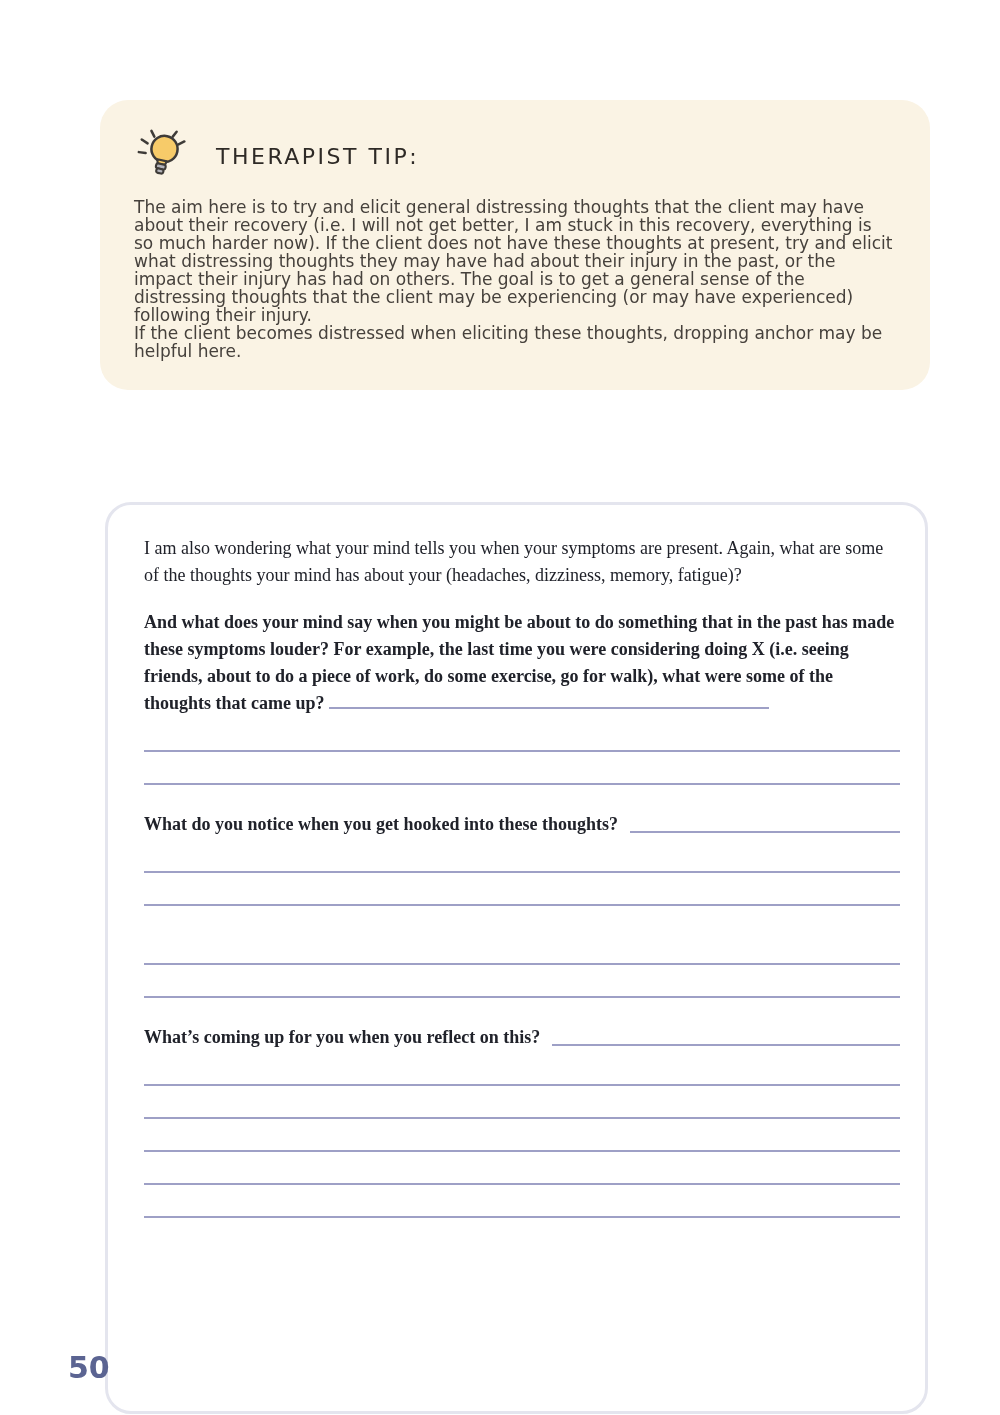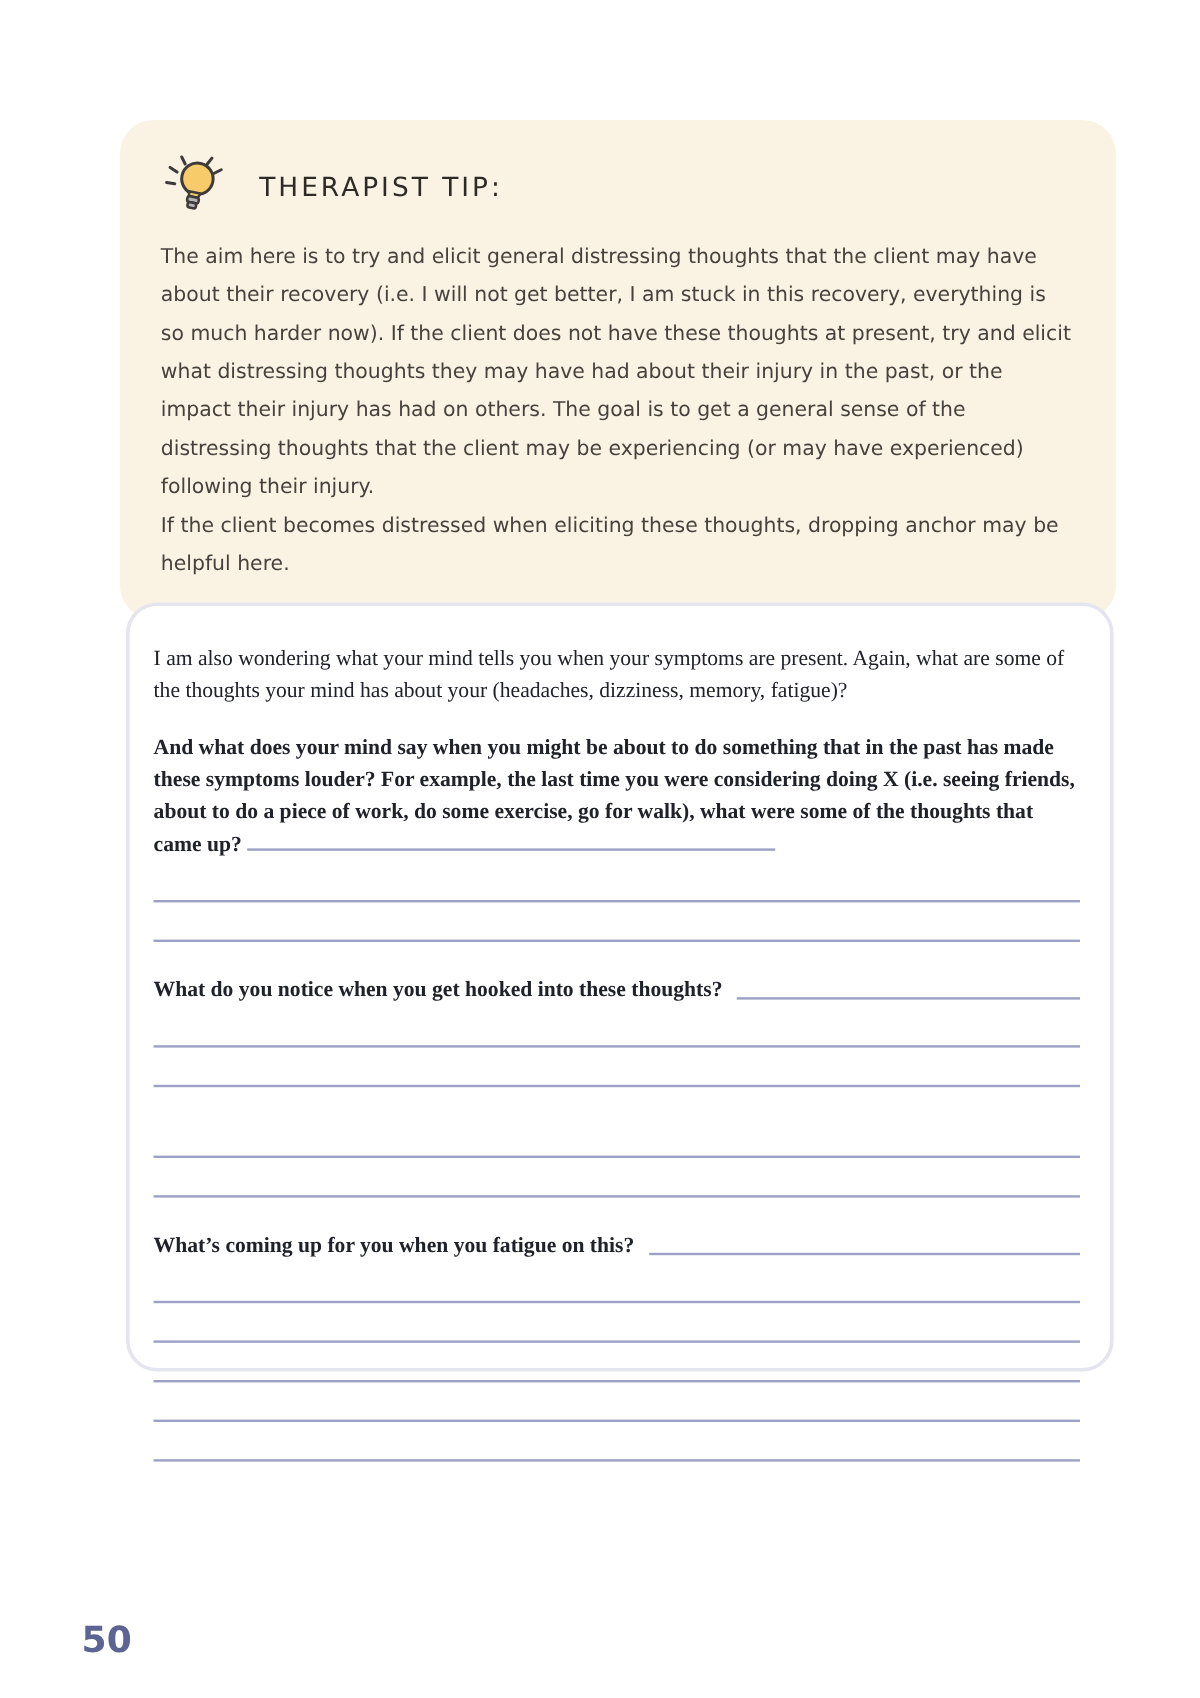--- a/index.html
+++ b/index.html
@@ -31,31 +31,31 @@
   .tip-head{
     display:flex;align-items:center;gap:20px;
     margin-bottom:10px;
   }
   .bulb{width:62px;height:64px;flex:0 0 auto;}
   .tip-title{
     font-size:22px;font-weight:400;
     letter-spacing:2.5px;color:var(--head-ink);
   }
   .tip-para{
-    font-size:17px;line-height:32px;color:var(--sans-ink);
+    font-size:17px;line-height:18px;color:var(--sans-ink);
     max-width:762px;
   }
 
   
   .ws-box{
-    position:absolute;left:105px;top:502px;width:823px;height:641px;
+    position:absolute;left:105px;top:502px;width:823px;height:912px;
     background:#ffffff;
     border:3px solid var(--box-border);
     border-radius:26px;
-    padding:30px 25px 0 20px;
+    padding:30px 25px 0 36px;
     font-family:"Liberation Serif",serif;
     color:var(--serif-ink);
     font-size:18px;line-height:27px;
   }
   .ws-para{margin-bottom:20px;}
   .q-block{margin-top:26px;font-weight:bold;}
   .q-block.first{margin-top:0;}
   .fill-inline{
     display:inline-block;height:14px;
     border-bottom:2px solid var(--rule);
@@ -131,21 +131,21 @@
 
     <div class="q-block">
       <div class="answer-lines">
         <div class="answer-line"></div>
         <div class="answer-line"></div>
       </div>
     </div>
 
     <div class="q-block">
       <div class="q-flex">
-        <span class="q-text">What’s coming up for you when you fatigue on this?</span>
+        <span class="q-text">What’s coming up for you when you reflect on this?</span>
         <span class="fill-grow"></span>
       </div>
       <div class="answer-lines">
         <div class="answer-line"></div>
         <div class="answer-line"></div>
         <div class="answer-line"></div>
         <div class="answer-line"></div>
         <div class="answer-line"></div>
       </div>
     </div>

